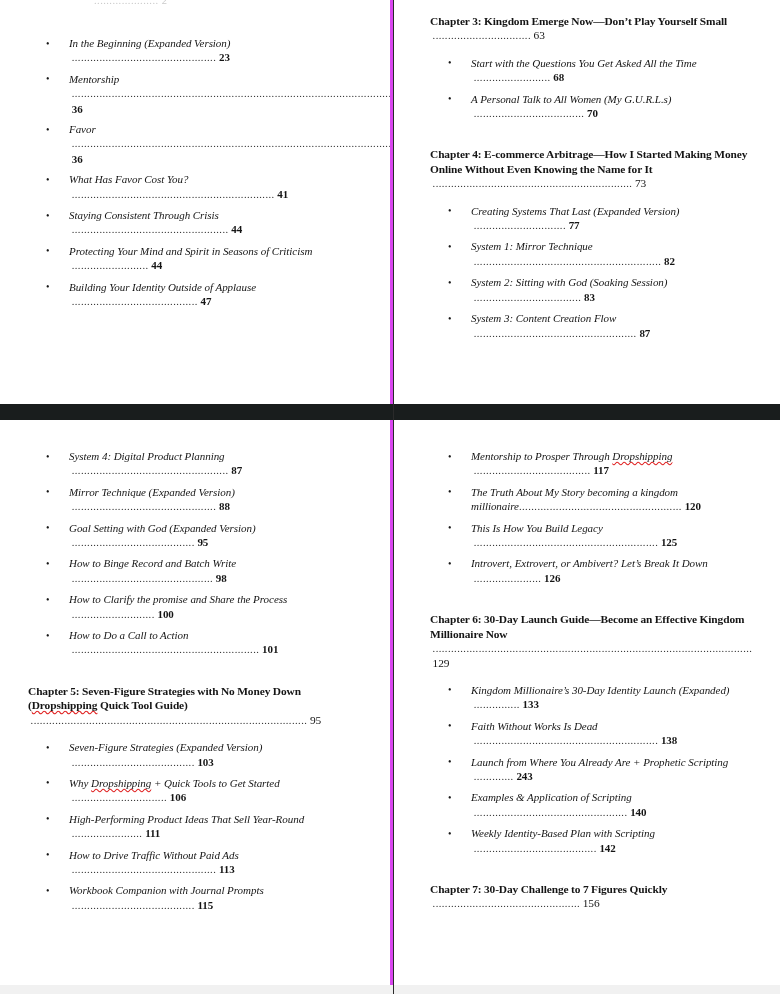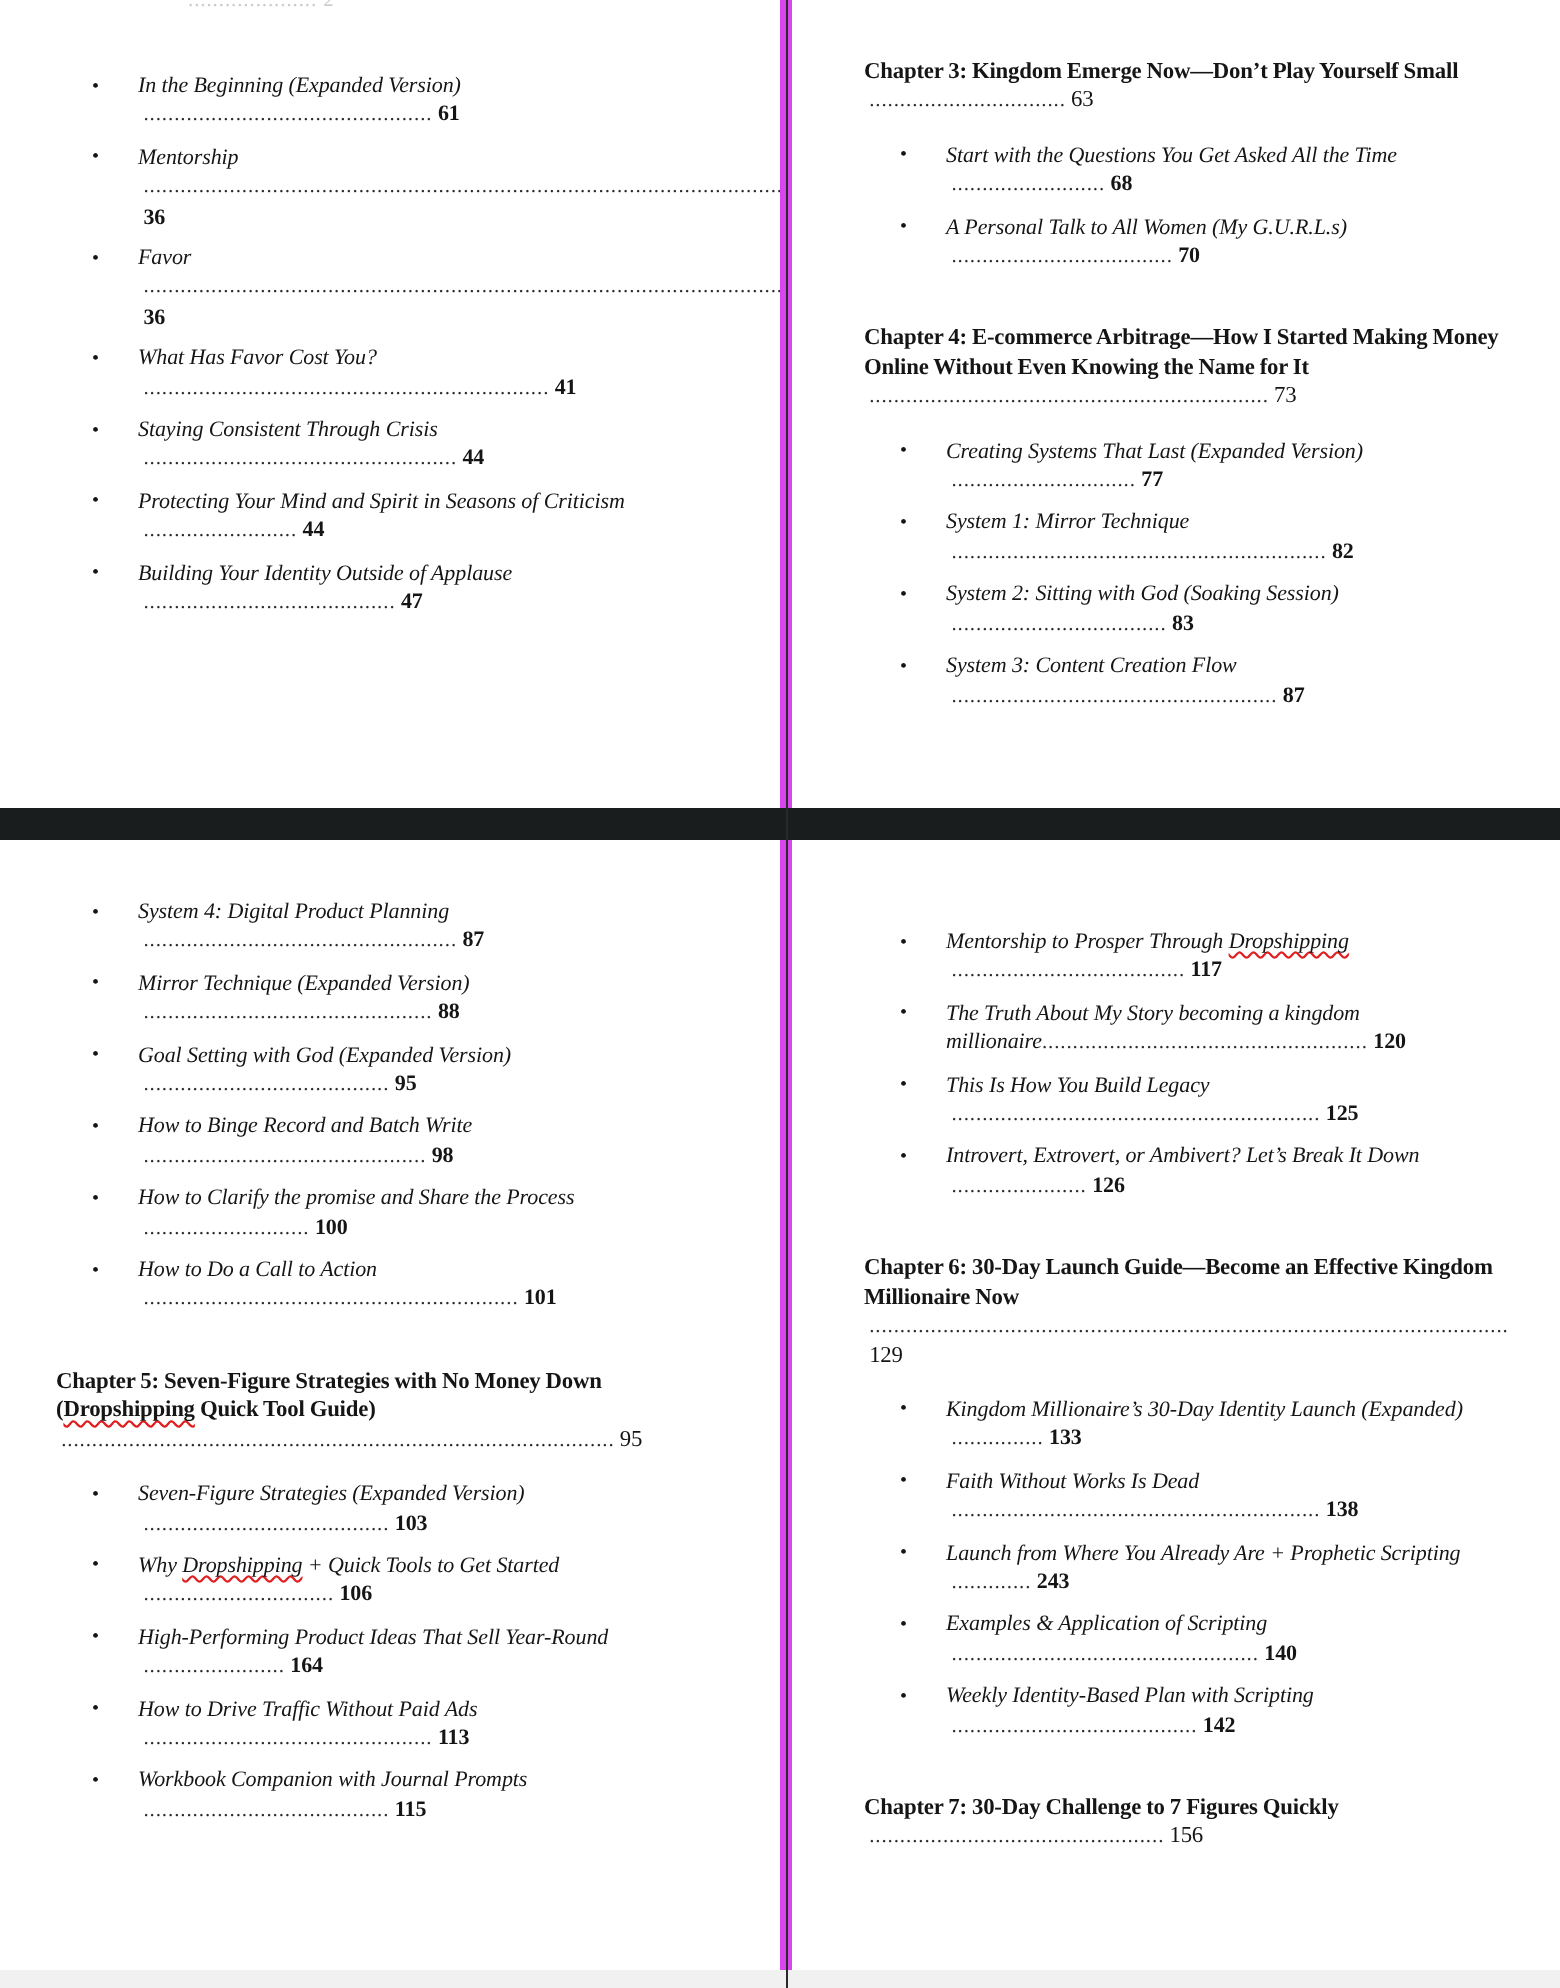--- a/index.html
+++ b/index.html
@@ -32,21 +32,21 @@
 
   .page {
     position: relative;
     width: 390px;
     height: 100%;
     background: #ffffff;
     box-sizing: border-box;
     overflow: hidden;
   }
   .page.left-page  { padding: 0 26px 0 28px; }
-  .page.right-page { padding: 15px 26px 0 36px; border-left: 6px solid #d946ef; }
+  .page.right-page { padding: 0 26px 0 36px; border-left: 4px solid #d946ef; }
 
   .band {
     position: absolute;
     left: 0;
     top: 404px;
     width: 780px;
     height: 16px;
     background: #191d1d;
     z-index: 3;
   }
@@ -152,21 +152,21 @@
 
         <div class="top-crumb">..................... 2</div>
 
         <div style="height:28px"></div>
 
 
         <div class="gap-sm"></div>
 
         <ul class="sub-list">
           <li class="sub-entry">
-            <span class="bullet">•</span><span>In the Beginning (Expanded Version)</span><span class="sp"> </span><span class="dots">...............................................</span><span class="sp"> </span><span class="pg">61</span>
+            <span class="bullet">•</span><span>In the Beginning (Expanded Version)</span><span class="sp"> </span><span class="dots">...............................................</span><span class="sp"> </span><span class="pg">23</span>
           </li>
           <li class="sub-entry">
             <span class="bullet">•</span><span>Mentorship</span><span class="sp"> </span><span class="dots">................................................................................................................</span><span class="sp"> </span><span class="pg">36</span>
           </li>
           <li class="sub-entry">
             <span class="bullet">•</span><span>Favor</span><span class="sp"> </span><span class="dots">.........................................................................................................................</span><span class="sp"> </span><span class="pg">36</span>
           </li>
           <li class="sub-entry">
             <span class="bullet">•</span><span>What Has Favor Cost You?</span><span class="sp"> </span><span class="dots">..................................................................</span><span class="sp"> </span><span class="pg">41</span>
           </li>
@@ -270,21 +270,21 @@
         <div class="gap-sm"></div>
 
         <ul class="sub-list">
           <li class="sub-entry">
             <span class="bullet">•</span><span>Seven-Figure Strategies (Expanded Version)</span><span class="sp"> </span><span class="dots">........................................</span><span class="sp"> </span><span class="pg">103</span>
           </li>
           <li class="sub-entry">
             <span class="bullet">•</span><span>Why </span><span class="misspell">Dropshipping</span><span> + Quick Tools to Get Started</span><span class="sp"> </span><span class="dots">...............................</span><span class="sp"> </span><span class="pg">106</span>
           </li>
           <li class="sub-entry">
-            <span class="bullet">•</span><span>High-Performing Product Ideas That Sell Year-Round</span><span class="sp"> </span><span class="dots">.......................</span><span class="sp"> </span><span class="pg">164</span>
+            <span class="bullet">•</span><span>High-Performing Product Ideas That Sell Year-Round</span><span class="sp"> </span><span class="dots">.......................</span><span class="sp"> </span><span class="pg">111</span>
           </li>
           <li class="sub-entry">
             <span class="bullet">•</span><span>How to Drive Traffic Without Paid Ads</span><span class="sp"> </span><span class="dots">...............................................</span><span class="sp"> </span><span class="pg">113</span>
           </li>
           <li class="sub-entry">
             <span class="bullet">•</span><span>Workbook Companion with Journal Prompts</span><span class="sp"> </span><span class="dots">........................................</span><span class="sp"> </span><span class="pg">115</span>
           </li>
         </ul>
 
       </div>

